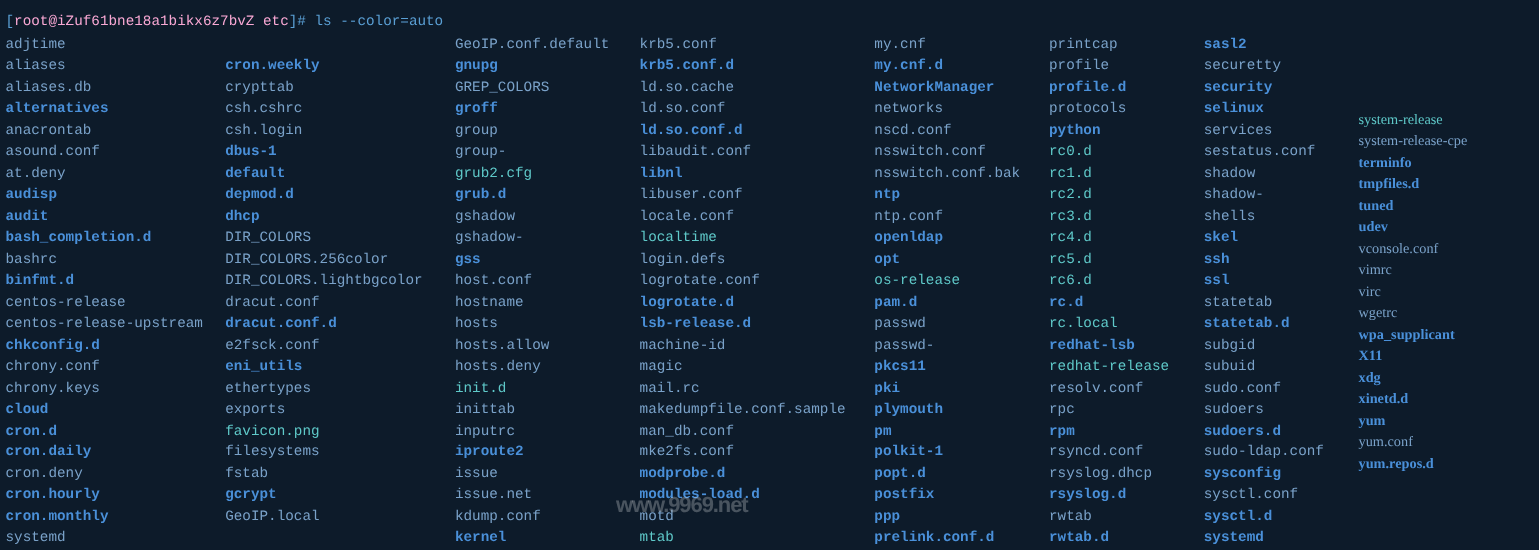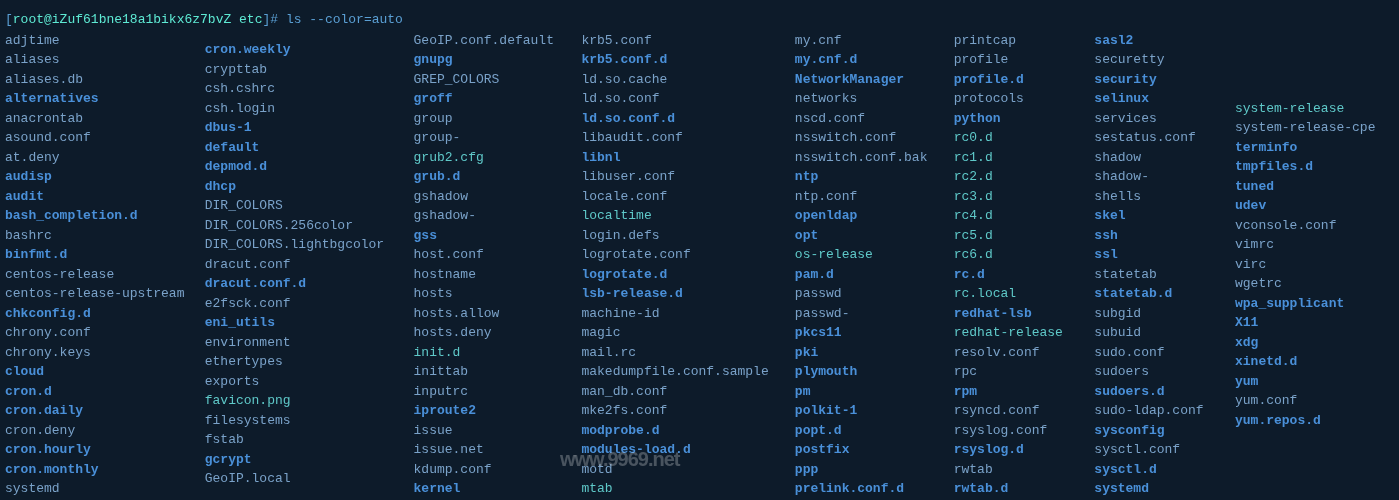--- a/index.html
+++ b/index.html
@@ -15,21 +15,21 @@
       overflow: hidden;
       white-space: nowrap;
     }
     .prompt-line {
       margin-bottom: 1px;
     }
     .prompt-bracket {
       color: #5a9fd4;
     }
     .prompt-user {
-      color: #5eead4;
+      color: #f9a8d4;
     }
     .prompt-cmd {
       color: #5a9fd4;
     }
     .columns {
       display: flex;
       align-items: center;
     }
     .col {
       display: flex;
@@ -110,21 +110,20 @@
       <div class="entry dir">default</div>
       <div class="entry dir">depmod.d</div>
       <div class="entry dir">dhcp</div>
       <div class="entry file">DIR_COLORS</div>
       <div class="entry file">DIR_COLORS.256color</div>
       <div class="entry file">DIR_COLORS.lightbgcolor</div>
       <div class="entry file">dracut.conf</div>
       <div class="entry dir">dracut.conf.d</div>
       <div class="entry file">e2fsck.conf</div>
       <div class="entry dir">eni_utils</div>
-      <div class="entry file">environment</div>
       <div class="entry file">ethertypes</div>
       <div class="entry file">exports</div>
       <div class="entry link">favicon.png</div>
       <div class="entry file">filesystems</div>
       <div class="entry file">fstab</div>
       <div class="entry dir">gcrypt</div>
       <div class="entry file">GeoIP.local</div>
     </div>
     <div class="col" style="width: 165px;">
       <div class="entry file">GeoIP.conf.default</div>
@@ -218,21 +217,21 @@
       <div class="entry link">rc5.d</div>
       <div class="entry link">rc6.d</div>
       <div class="entry dir">rc.d</div>
       <div class="entry link">rc.local</div>
       <div class="entry dir">redhat-lsb</div>
       <div class="entry link">redhat-release</div>
       <div class="entry file">resolv.conf</div>
       <div class="entry file">rpc</div>
       <div class="entry dir">rpm</div>
       <div class="entry file">rsyncd.conf</div>
-      <div class="entry file">rsyslog.conf</div>
+      <div class="entry file">rsyslog.dhcp</div>
       <div class="entry dir">rsyslog.d</div>
       <div class="entry file">rwtab</div>
       <div class="entry dir">rwtab.d</div>
     </div>
     <div class="col" style="width: 135px;">
       <div class="entry dir">sasl2</div>
       <div class="entry file">securetty</div>
       <div class="entry dir">security</div>
       <div class="entry dir">selinux</div>
       <div class="entry file">services</div>
@@ -249,21 +248,21 @@
       <div class="entry file">subuid</div>
       <div class="entry file">sudo.conf</div>
       <div class="entry file">sudoers</div>
       <div class="entry dir">sudoers.d</div>
       <div class="entry file">sudo-ldap.conf</div>
       <div class="entry dir">sysconfig</div>
       <div class="entry file">sysctl.conf</div>
       <div class="entry dir">sysctl.d</div>
       <div class="entry dir">systemd</div>
     </div>
-    <div class="col" style="width: 175px;">
+    <div class="col" style="width: 175px; font-family: Liberation Serif, serif;">
       <div class="entry link">system-release</div>
       <div class="entry file">system-release-cpe</div>
       <div class="entry dir">terminfo</div>
       <div class="entry dir">tmpfiles.d</div>
       <div class="entry dir">tuned</div>
       <div class="entry dir">udev</div>
       <div class="entry file">vconsole.conf</div>
       <div class="entry file">vimrc</div>
       <div class="entry file">virc</div>
       <div class="entry file">wgetrc</div>

